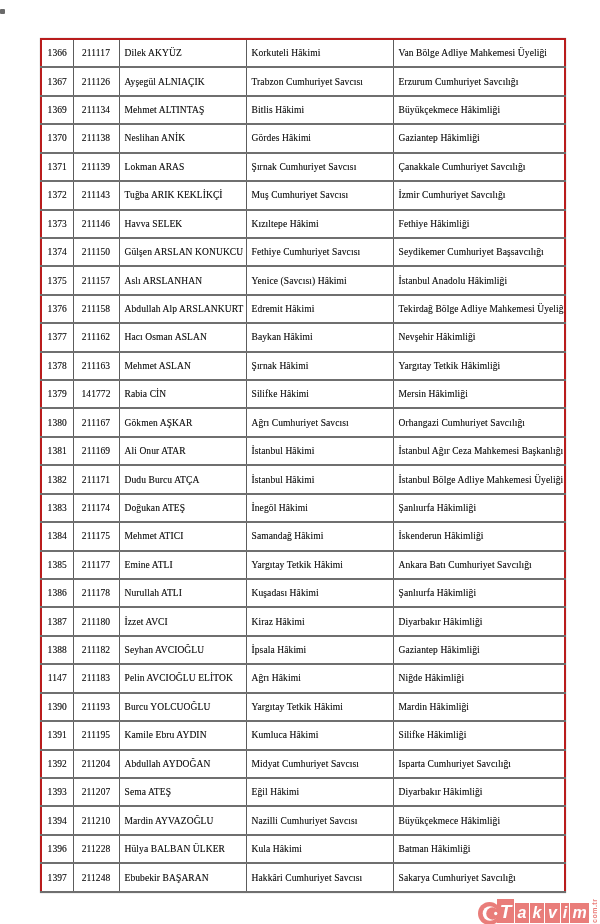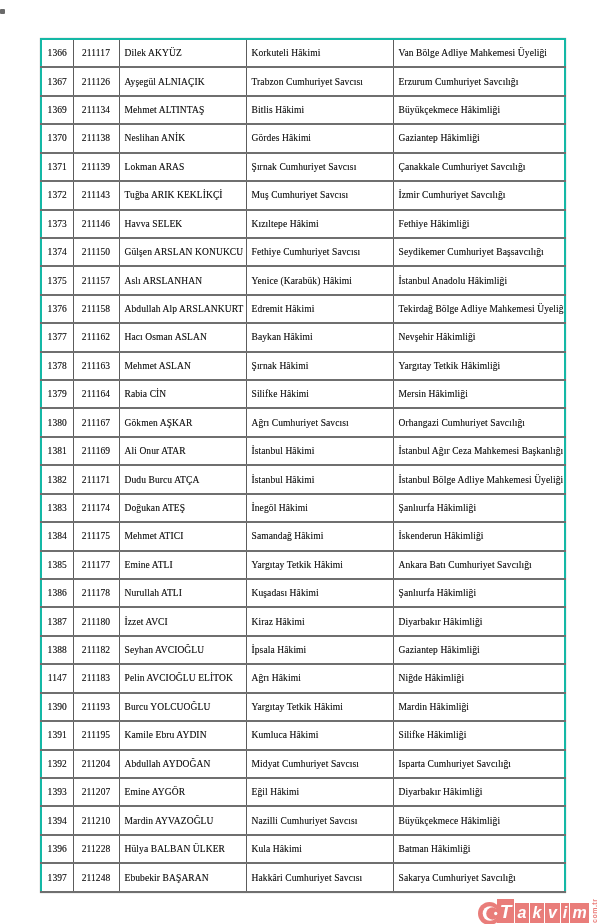--- a/index.html
+++ b/index.html
@@ -30,21 +30,21 @@
     text-shadow:0 0 0.5px rgba(40,40,40,0.55);
   }
   .assign-table td {
     border:1px solid #5c5c5c;
     border-bottom:2px solid rgba(75,75,75,0.8);
     vertical-align:middle;
     overflow:hidden;
     white-space:nowrap;
     letter-spacing:0.1px;
   }
-  .assign-table { border:2px solid #14b8a6; box-shadow:0 0 1px rgba(0,0,0,0.35);padding-left:42px; }
+  .assign-table { border:2px solid #b91c1c; box-shadow:0 0 1px rgba(0,0,0,0.35);padding-left:42px; }
   td.c-no, td.c-reg { text-align:center; }
   td.c-name, td.c-pos, td.c-asg { padding-left:5px; }
   
   .watermark {
     position:absolute; right:2px; bottom:1px;
     display:flex; align-items:center;
     opacity:0.68;
   }
   .wm-badge {
     width:23px; height:23px;
@@ -152,21 +152,21 @@
       <td class="c-no">1374</td>
       <td class="c-reg">211150</td>
       <td class="c-name">Gülşen ARSLAN KONUKCU</td>
       <td class="c-pos">Fethiye Cumhuriyet Savcısı</td>
       <td class="c-asg">Seydikemer Cumhuriyet Başsavcılığı</td>
     </tr>
         <tr class="assign-row">
       <td class="c-no">1375</td>
       <td class="c-reg">211157</td>
       <td class="c-name">Aslı ARSLANHAN</td>
-      <td class="c-pos">Yenice (Karabük) Hâkimi</td>
+      <td class="c-pos">Yenice (Savcısı) Hâkimi</td>
       <td class="c-asg">İstanbul Anadolu Hâkimliği</td>
     </tr>
         <tr class="assign-row">
       <td class="c-no">1376</td>
       <td class="c-reg">211158</td>
       <td class="c-name">Abdullah Alp ARSLANKURT</td>
       <td class="c-pos">Edremit Hâkimi</td>
       <td class="c-asg">Tekirdağ Bölge Adliye Mahkemesi Üyeliği</td>
     </tr>
         <tr class="assign-row">
@@ -178,21 +178,21 @@
     </tr>
         <tr class="assign-row">
       <td class="c-no">1378</td>
       <td class="c-reg">211163</td>
       <td class="c-name">Mehmet ASLAN</td>
       <td class="c-pos">Şırnak Hâkimi</td>
       <td class="c-asg">Yargıtay Tetkik Hâkimliği</td>
     </tr>
         <tr class="assign-row">
       <td class="c-no">1379</td>
-      <td class="c-reg">211164</td>
+      <td class="c-reg">141772</td>
       <td class="c-name">Rabia CİN</td>
       <td class="c-pos">Silifke Hâkimi</td>
       <td class="c-asg">Mersin Hâkimliği</td>
     </tr>
         <tr class="assign-row">
       <td class="c-no">1380</td>
       <td class="c-reg">211167</td>
       <td class="c-name">Gökmen AŞKAR</td>
       <td class="c-pos">Ağrı Cumhuriyet Savcısı</td>
       <td class="c-asg">Orhangazi Cumhuriyet Savcılığı</td>
@@ -277,21 +277,21 @@
         <tr class="assign-row">
       <td class="c-no">1392</td>
       <td class="c-reg">211204</td>
       <td class="c-name">Abdullah AYDOĞAN</td>
       <td class="c-pos">Midyat Cumhuriyet Savcısı</td>
       <td class="c-asg">Isparta Cumhuriyet Savcılığı</td>
     </tr>
         <tr class="assign-row">
       <td class="c-no">1393</td>
       <td class="c-reg">211207</td>
-      <td class="c-name">Emine AYGÖR</td>
+      <td class="c-name">Sema ATEŞ</td>
       <td class="c-pos">Eğil Hâkimi</td>
       <td class="c-asg">Diyarbakır Hâkimliği</td>
     </tr>
         <tr class="assign-row">
       <td class="c-no">1394</td>
       <td class="c-reg">211210</td>
       <td class="c-name">Mardin AYVAZOĞLU</td>
       <td class="c-pos">Nazilli Cumhuriyet Savcısı</td>
       <td class="c-asg">Büyükçekmece Hâkimliği</td>
     </tr>

